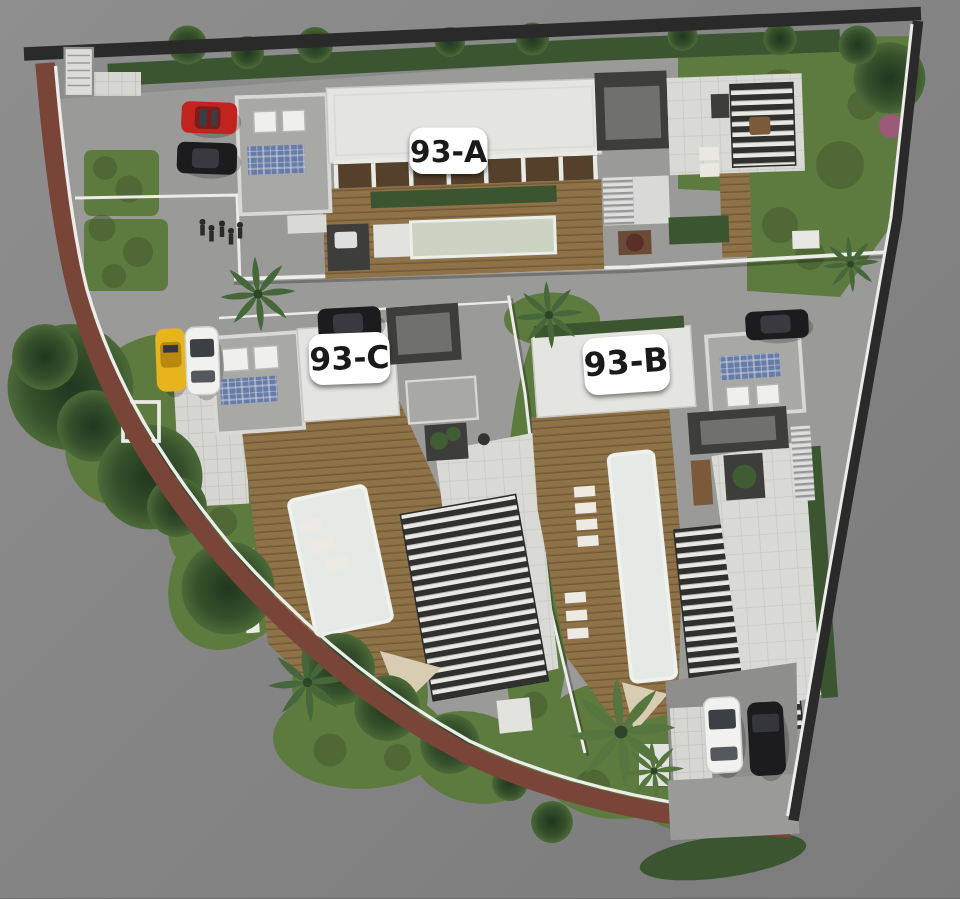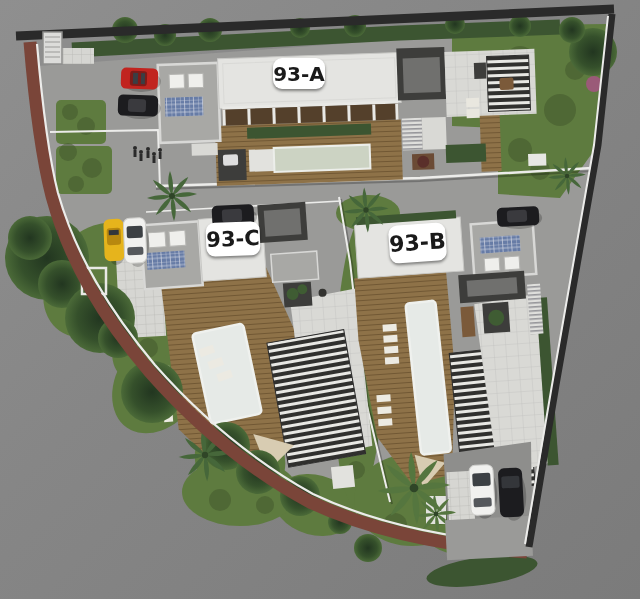--- a/index.html
+++ b/index.html
@@ -8,21 +8,21 @@
     font-family:"DejaVu Sans","Liberation Sans",sans-serif;
     background:linear-gradient(135deg,#8f8f8f 0%,#868686 40%,#7b7b7b 100%);
   }
   .stage svg{position:absolute;left:0;top:0;width:640px;height:599px;display:block;}
   .badge{
     position:absolute;display:flex;align-items:center;justify-content:center;
     background:var(--badge_bg,#fff);color:var(--badge_text,#1a1a1a);
     border-radius:9px;box-shadow:0 2px 3px rgba(0,0,0,.45);
     font-weight:600;letter-spacing:0;line-height:1;cursor:pointer;user-select:none;
   }
-  .badge-a{left:273px;top:58px;width:52px;height:31px;font-size:20px;}
+  .badge-a{left:273px;top:85px;width:52px;height:31px;font-size:20px;}
   .badge-c{left:206px;top:222px;width:54px;height:34px;font-size:21px;transform:rotate(-2deg);}
   .badge-b{left:389px;top:224px;width:57px;height:38px;font-size:22px;transform:rotate(-4deg);}
 </style>
 </head>
 <body>
 
 <div class="stage">
 <svg viewBox="0 0 640 599" aria-hidden="true">
   <defs>
     <pattern id="pat-tile" width="9" height="9" patternUnits="userSpaceOnUse">

